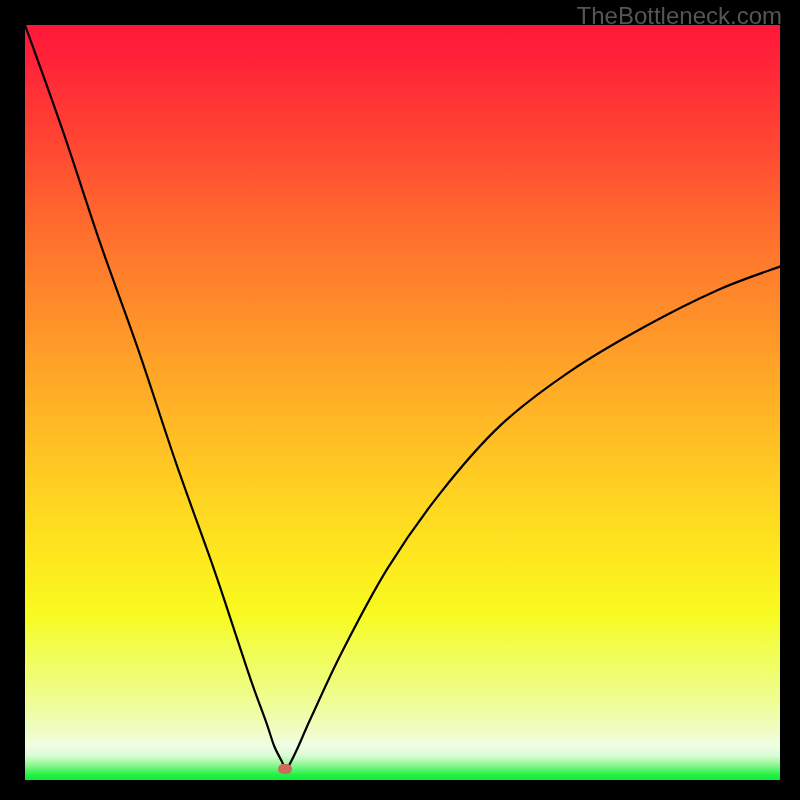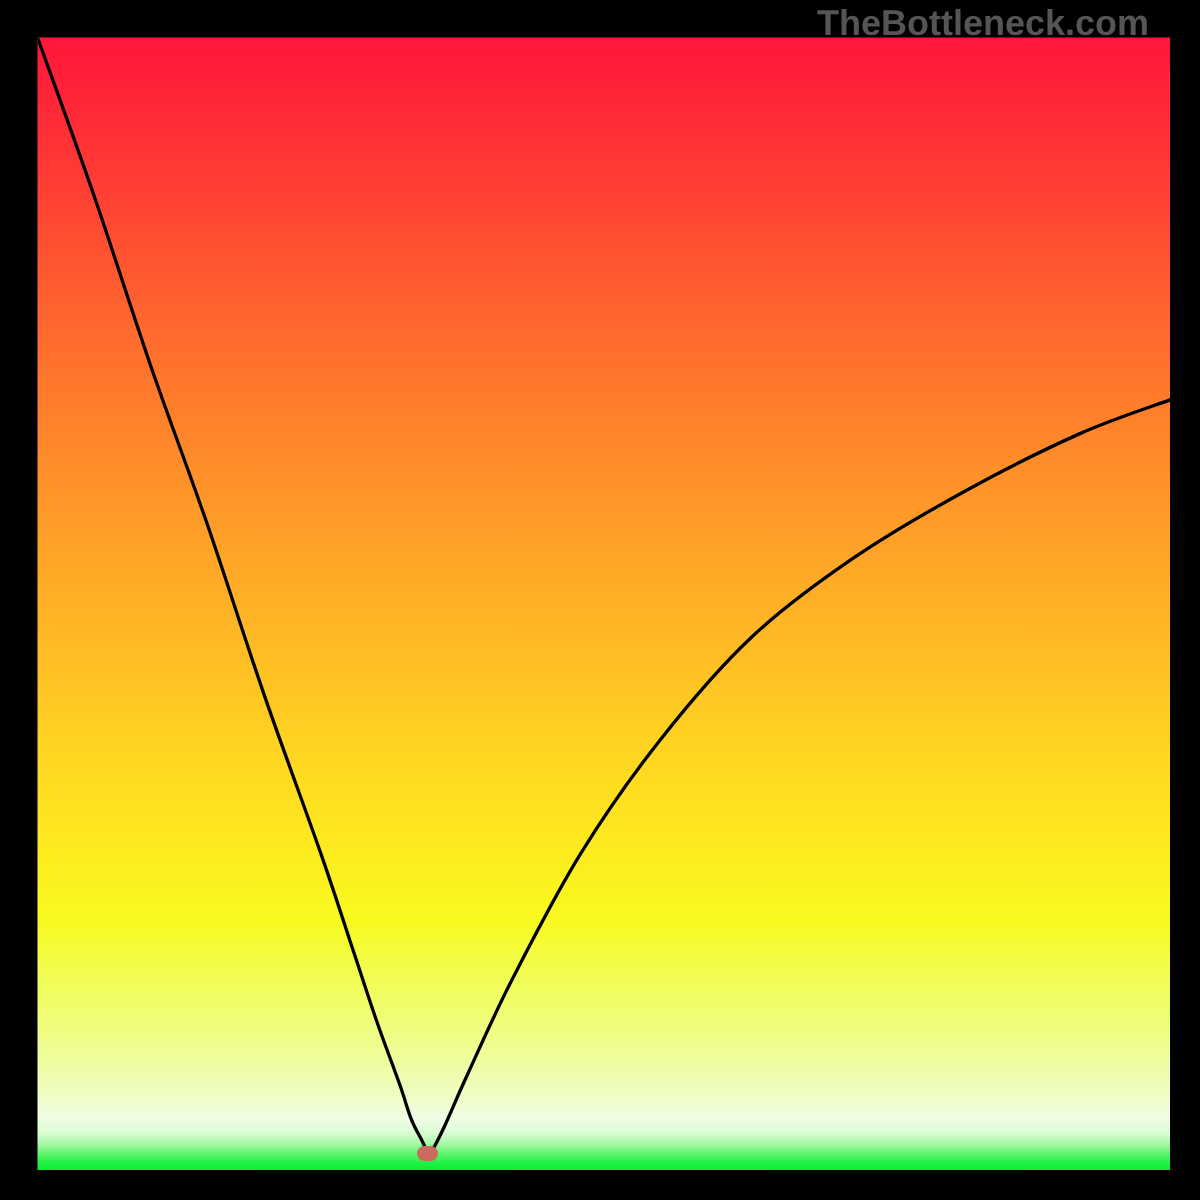--- a/index.html
+++ b/index.html
@@ -6,24 +6,24 @@
   body {
     width: 800px;
     height: 800px;
     background: #000;
     position: relative;
     font-family: Arial, sans-serif;
   }
   .watermark {
     position: absolute;
     top: 2px;
-    right: 34px;
+    right: 18px;
     color: #555;
     font-size: 24px;
-    font-weight: 700;
+    font-weight: 400;
     z-index: 10;
   }
   .plot-area {
     position: absolute;
     left: 25px;
     top: 25px;
     width: 755px;
     height: 755px;
     background: linear-gradient(to bottom,
       #ff173a 0%,

